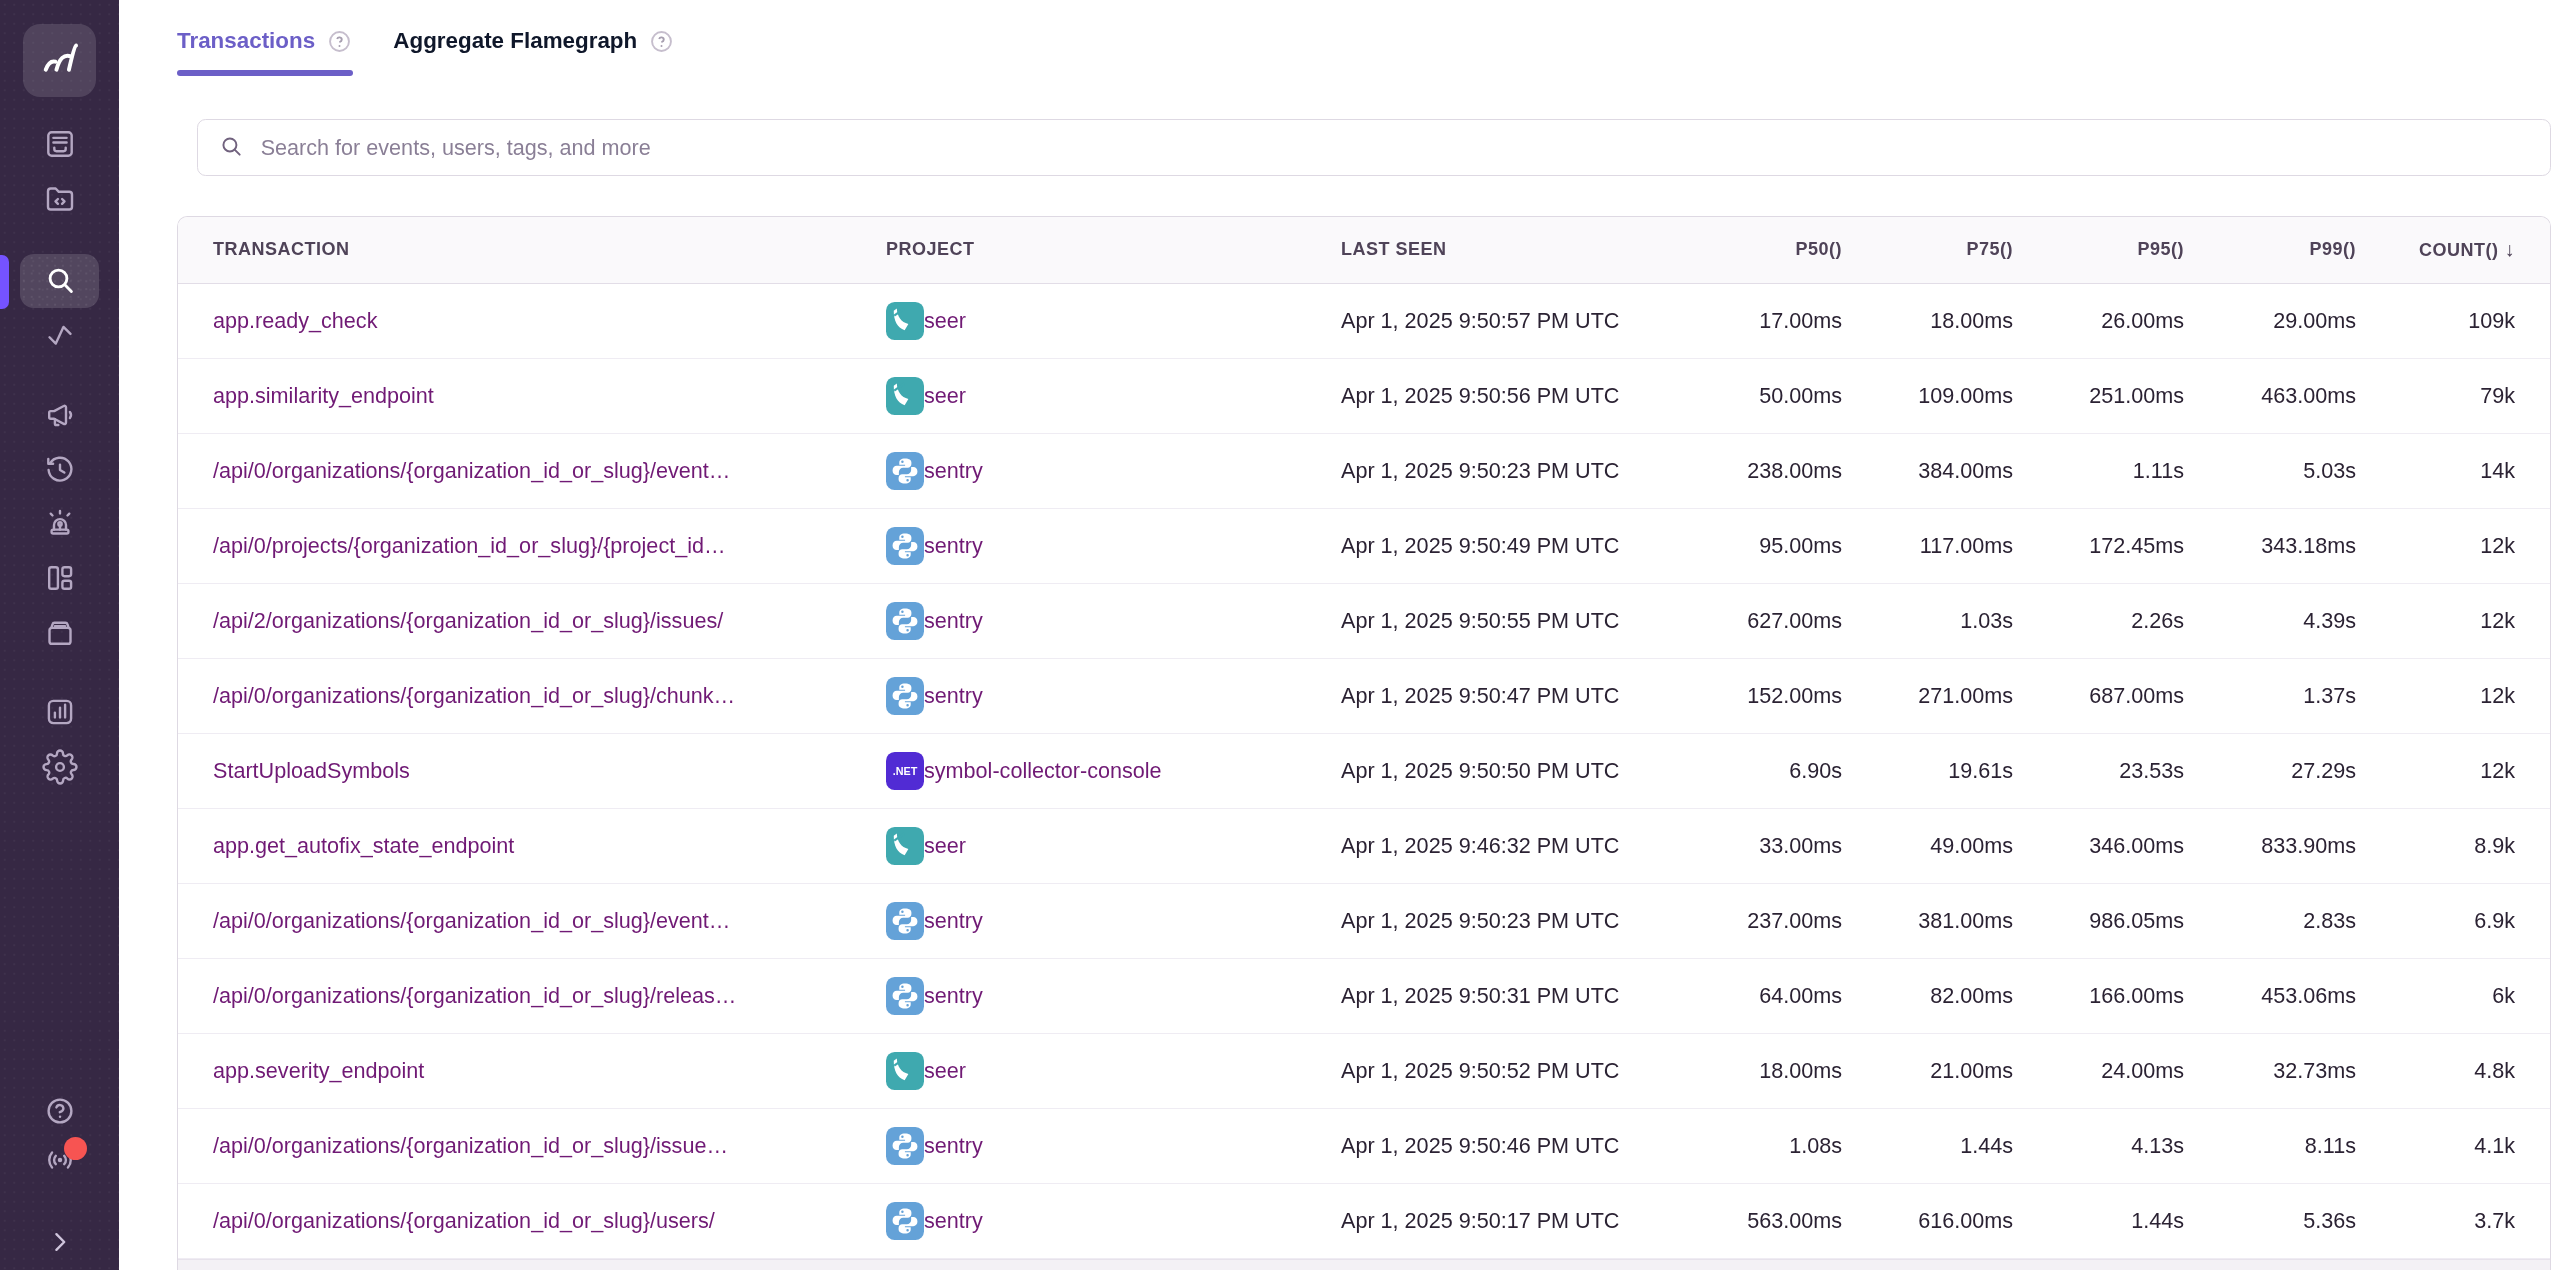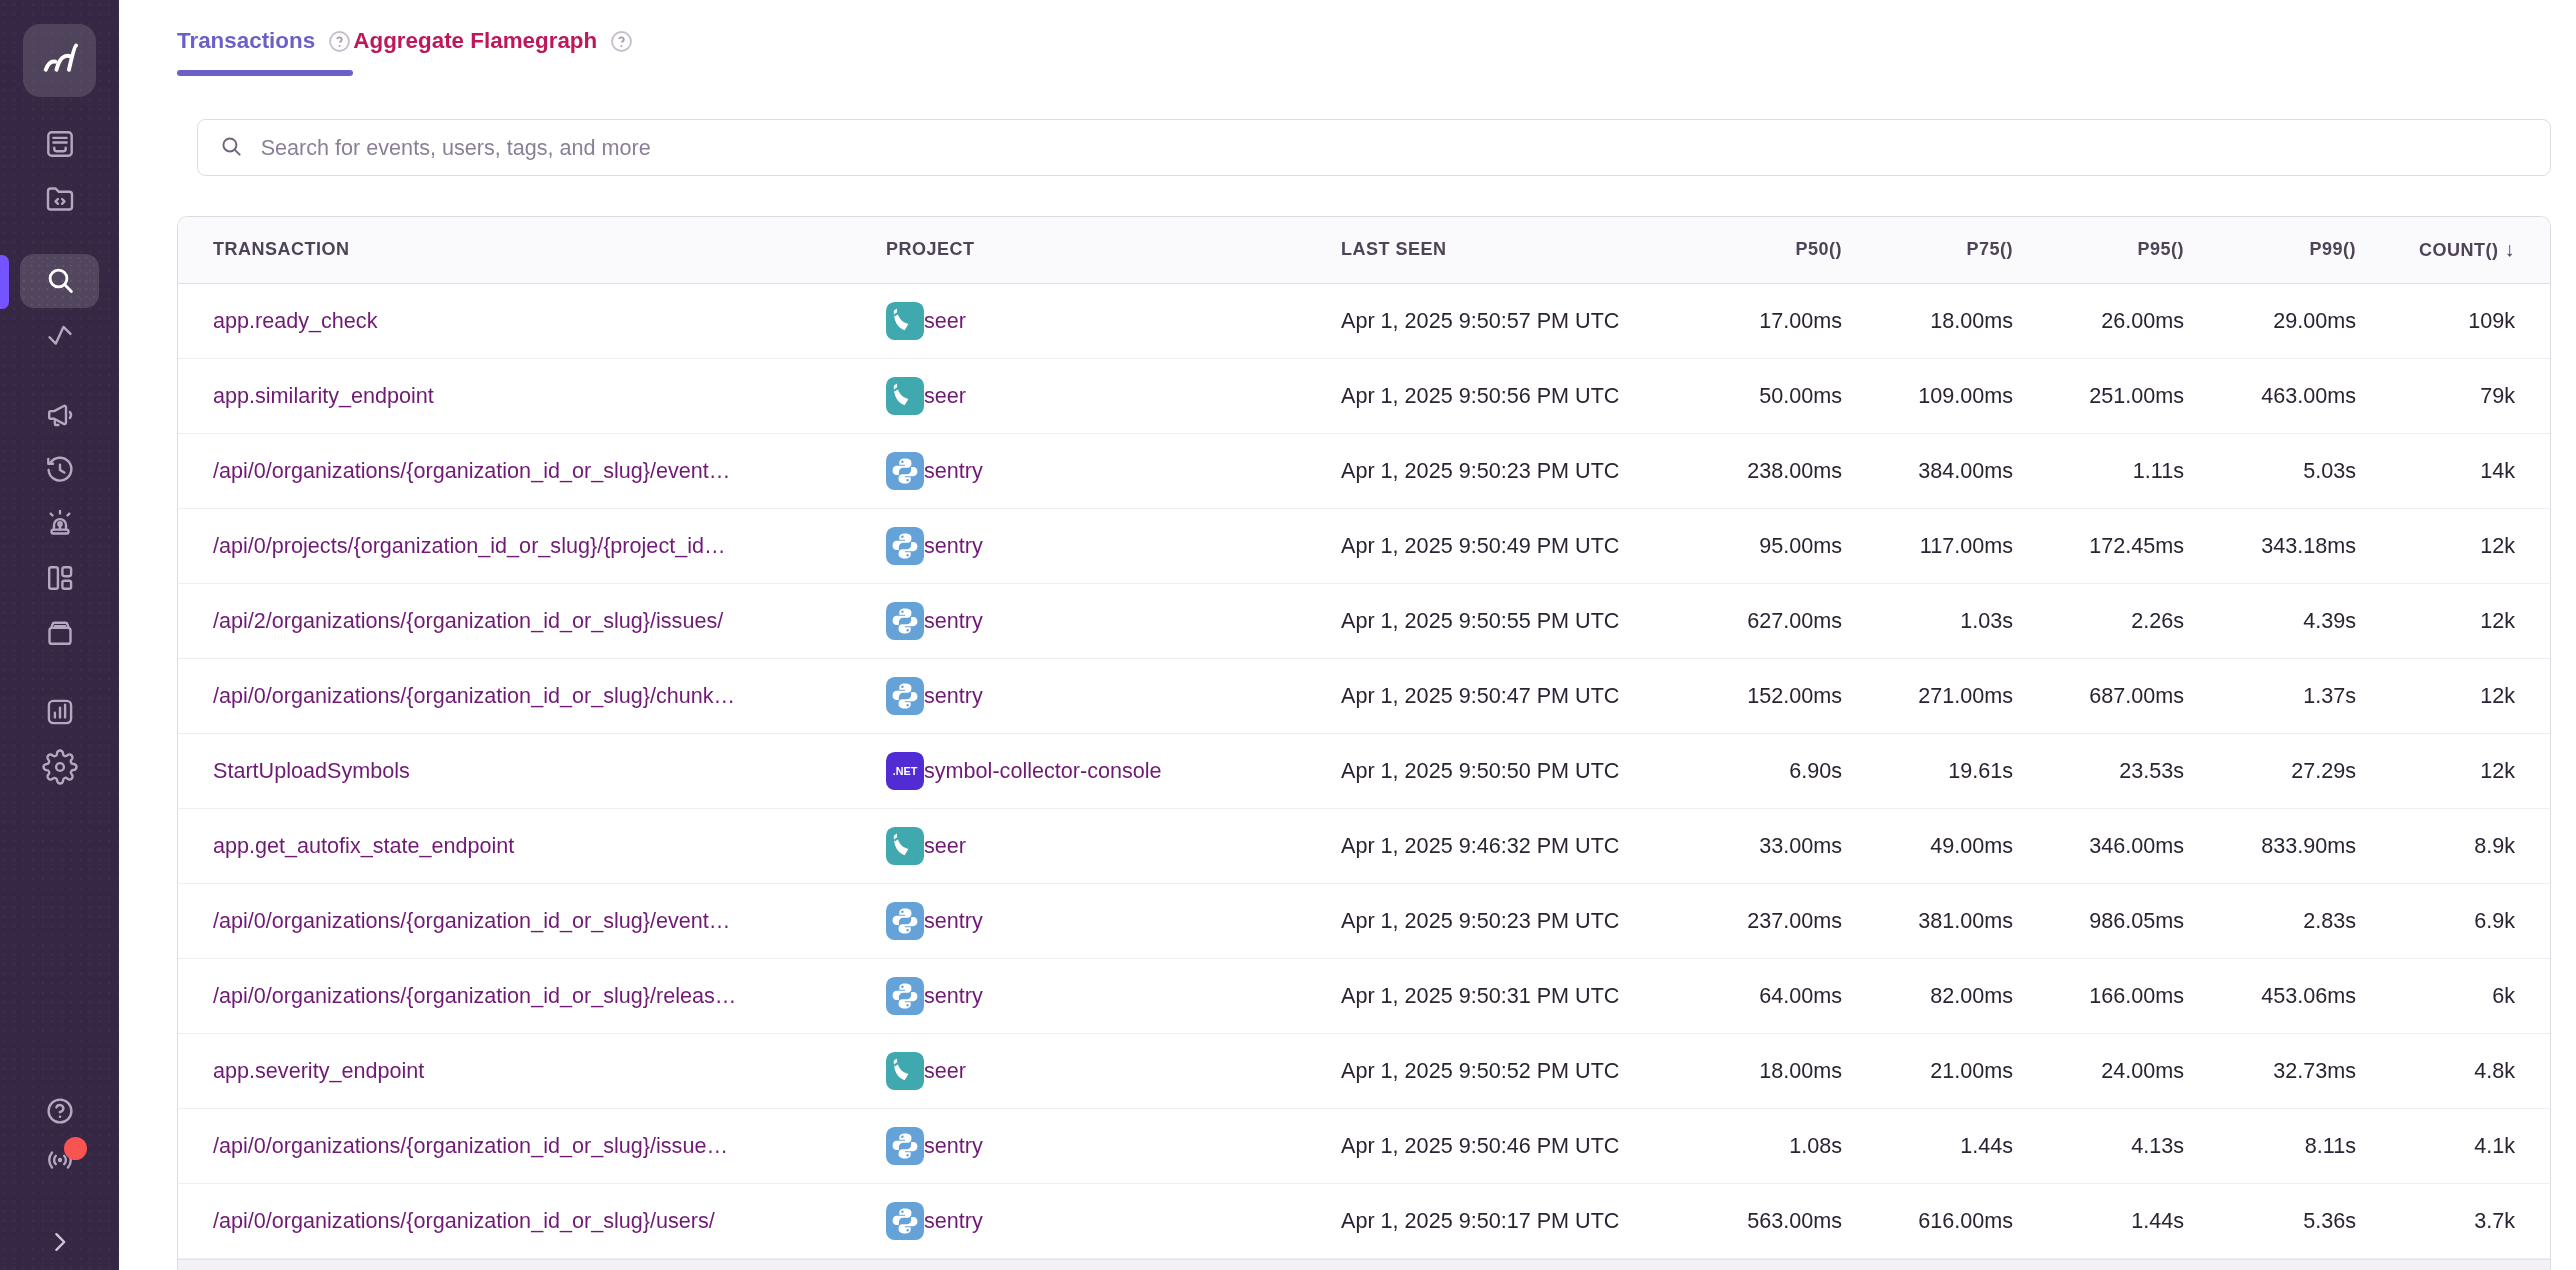--- a/index.html
+++ b/index.html
@@ -47,24 +47,24 @@
   .sb-bottom { margin-top:auto; margin-bottom:8.6px; display:flex; flex-direction:column; align-items:center; }
   .badge-dot {
     position:absolute; top:-5.2px; right:-8.6px; width:23px; height:23px; border-radius:50%;
     background:#F75452;
   }
   .rel { position:relative; }
 
   
   .main { flex:1 1 auto; padding:17.3px 25px 0 58px; display:flex; flex-direction:column; }
 
-  .tabs { display:flex; }
+  .tabs { display:flex; gap:40px; }
   .tab { display:flex; flex-direction:column; cursor:pointer; }
   .tab-top { display:inline-flex; align-items:center; gap:11.2px; height:48px; }
-  .tab-label { font-size:22.4px; font-weight:600; color:#be185d; }
+  .tab-label { font-size:22.4px; font-weight:600; color:#0f172a; }
   .tab.active .tab-label { color:#6C5FC7; }
   .tab-underline { height:6px; border-radius:3.5px; margin-top:5.2px; background:transparent; }
   .tab.active .tab-underline { background:#6C5FC7; }
   .help-circ svg { width:27px; height:27px; display:block; }
 
   .searchbar {
     margin-top:43px; height:57px; border:1.3px solid #DED9E3; border-radius:8.6px;
     display:flex; align-items:center; padding:0 20px; gap:14.7px; background:#fff;margin-left:20px;
   }
   .searchbar svg { width:26px; height:26px; stroke:#71627e; fill:none; stroke-width:1.8; stroke-linecap:round; }

